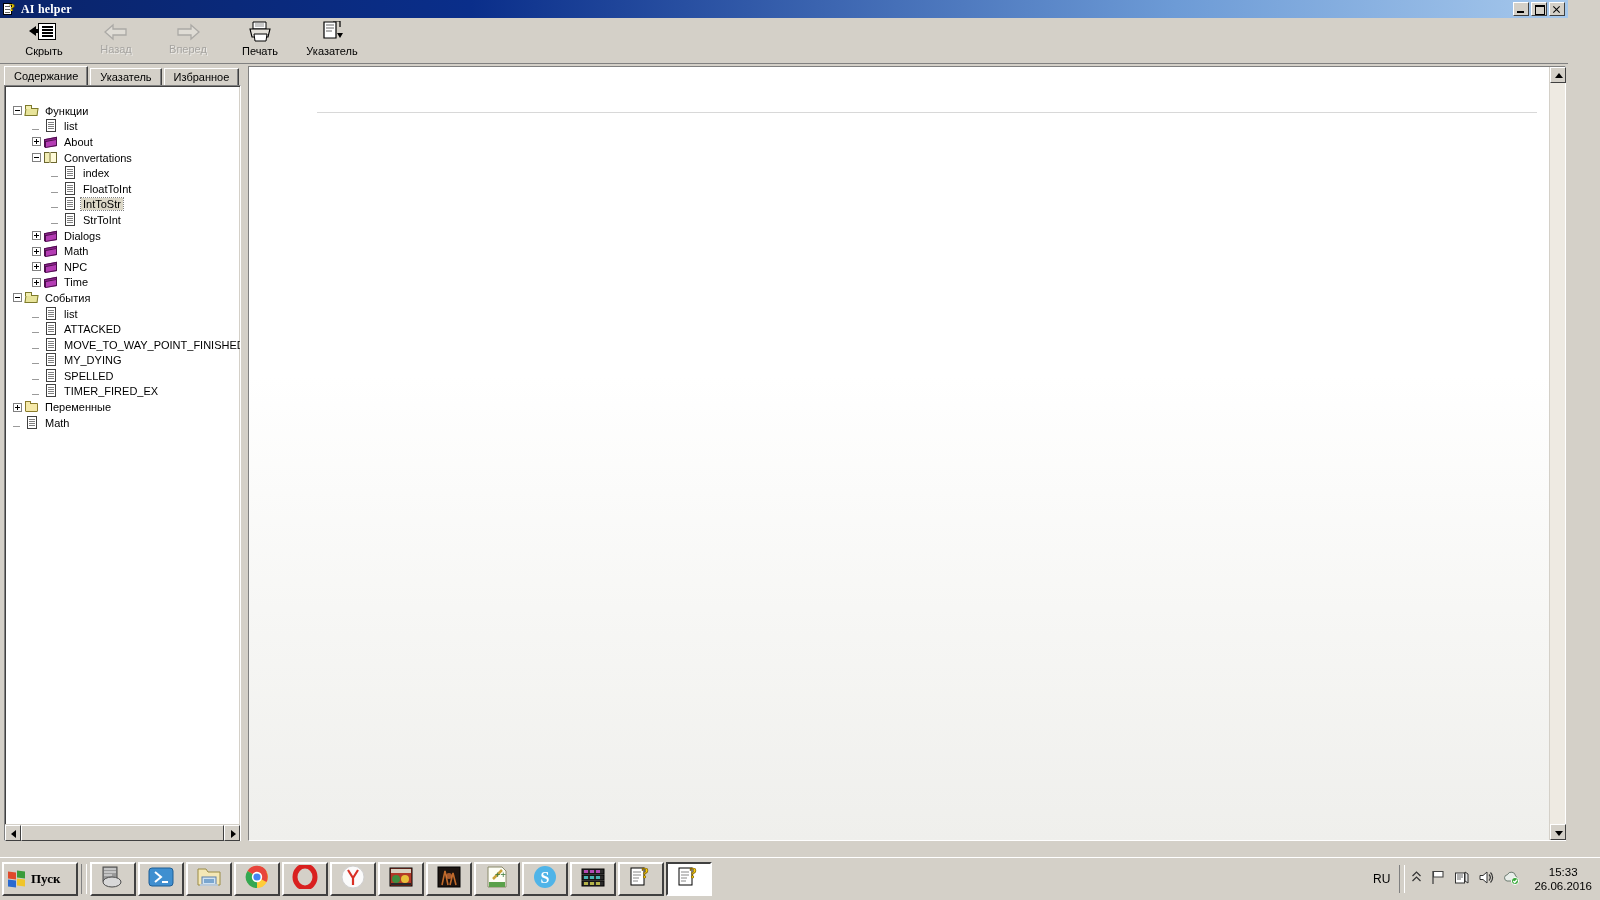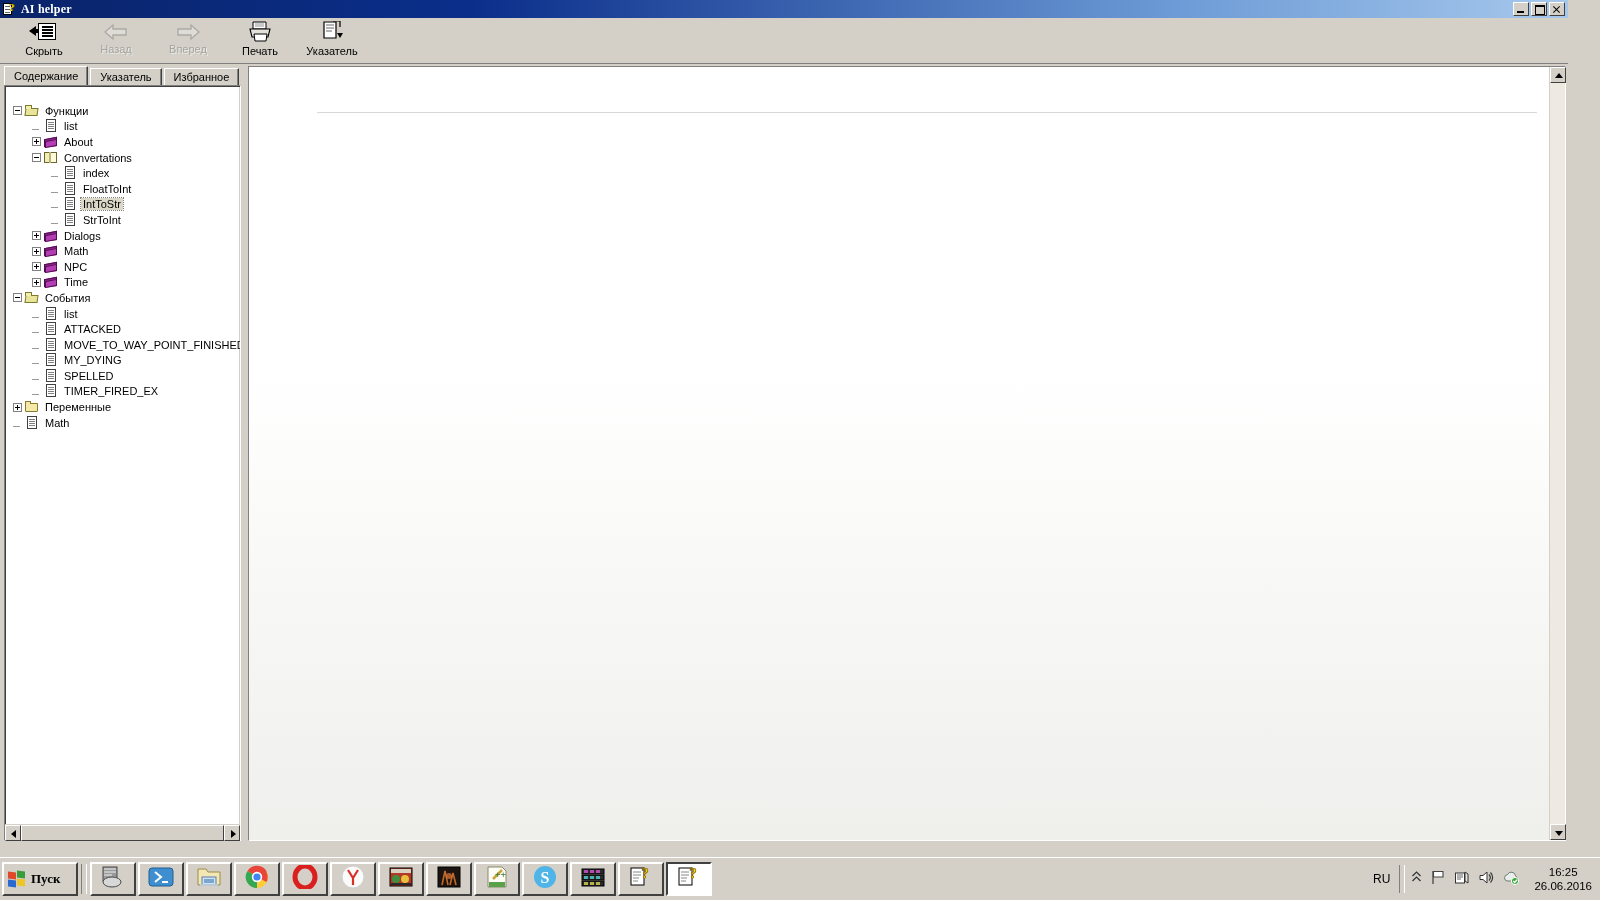--- a/index.html
+++ b/index.html
@@ -817,17 +817,17 @@
       </span>
       <span>
         <svg width="17" height="15" viewBox="0 0 17 15">
           <path d="M4 11 a3.2 3.2 0 0 1 0.4 -6.3 a4.3 4.3 0 0 1 8.2 1.2 a2.8 2.8 0 0 1 -0.6 5.1 Z" fill="#e9eeea" stroke="#6b7a6f" stroke-width="1"></path>
           <circle cx="12" cy="11" r="3.6" fill="#3aa83a" stroke="#fff" stroke-width="1"></circle>
           <path d="M10.3 11 L11.7 12.4 L14 9.7" fill="none" stroke="#fff" stroke-width="1.4"></path>
         </svg>
       </span>
     </span>
     <span id="tray-clock">
-      <div>16:25</div>
+      <div>15:33</div>
       <div>26.06.2016</div>
     </span>
   </div>
 </div>
 
 </body></html>

